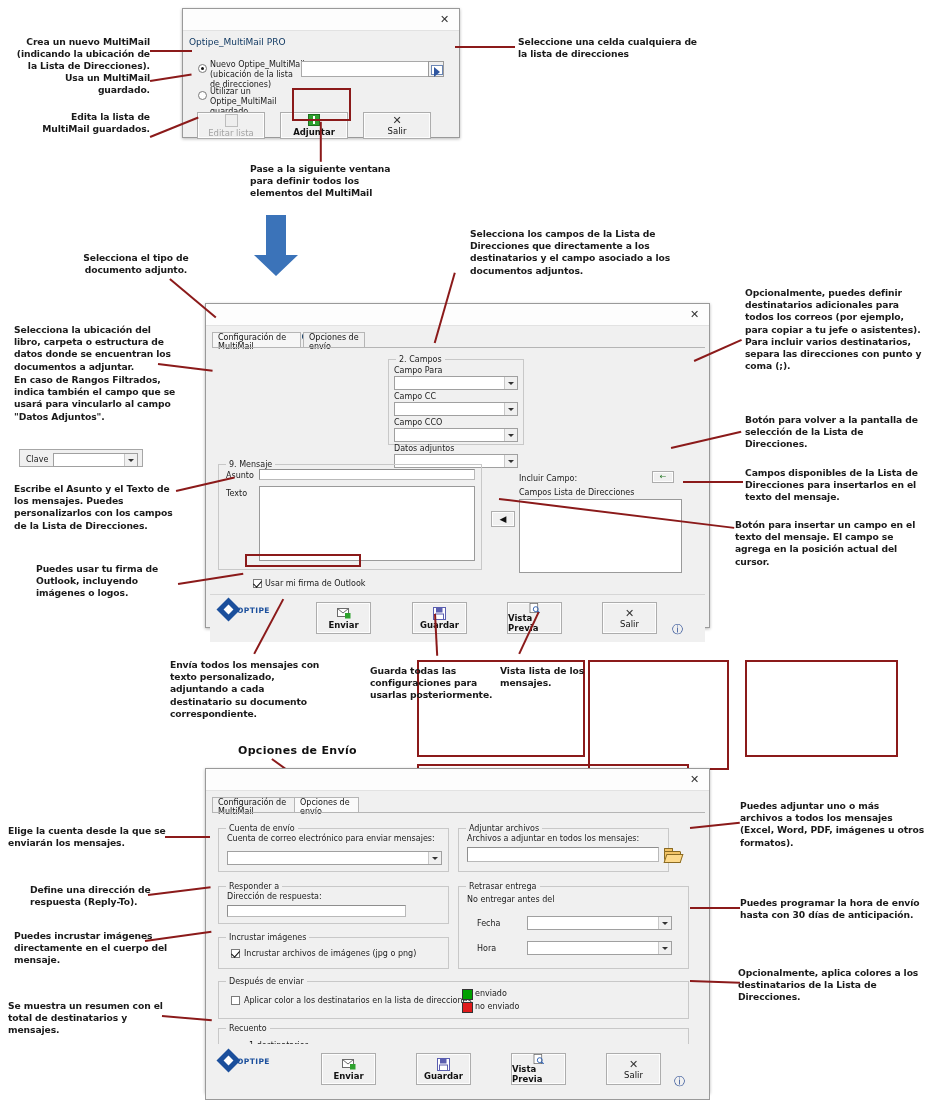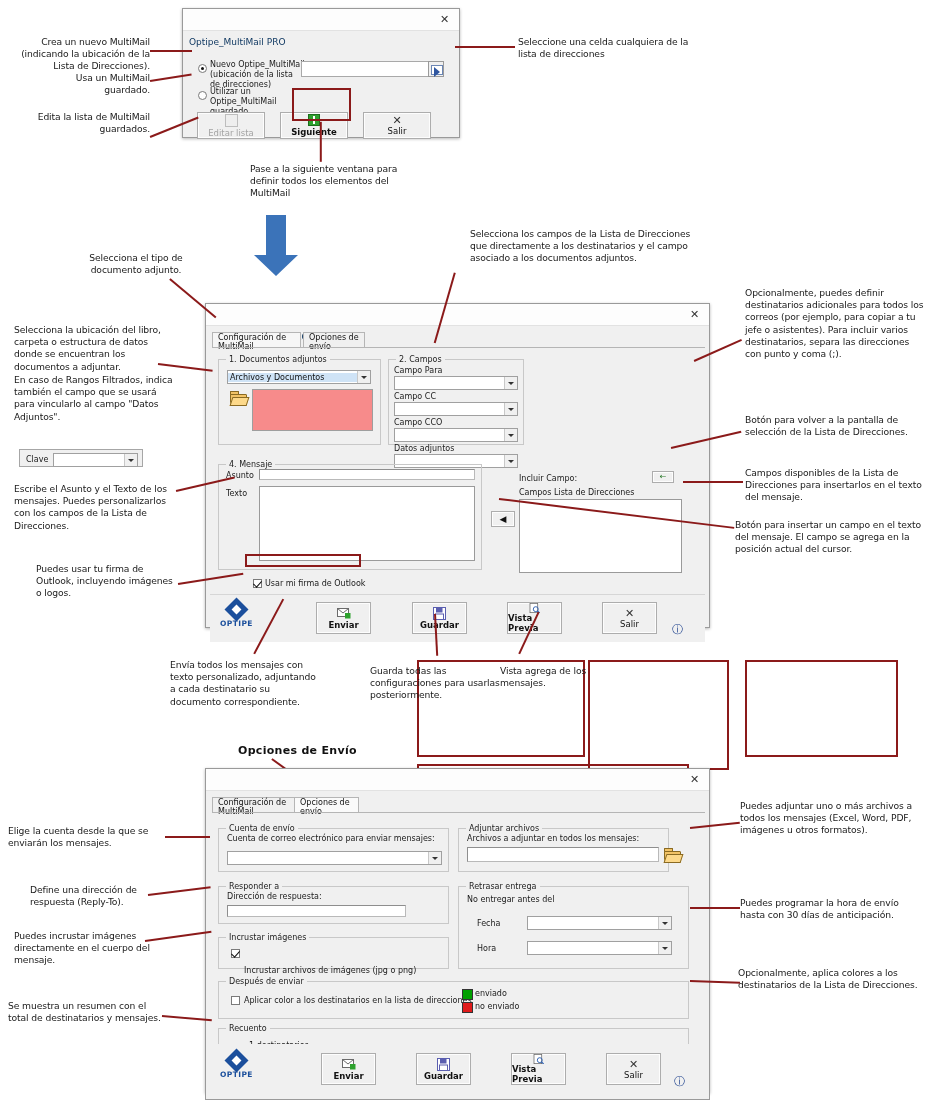--- a/index.html
+++ b/index.html
@@ -7,21 +7,21 @@
     width:932px;height:1101px;position:relative;overflow:hidden;
     background:#ffffff;
     font-family:"DejaVu Sans","Liberation Sans",sans-serif;
     font-size:8.5px;color:#111;
   }
 
   
   .note{
     position:absolute;
     font-family:"DejaVu Sans","Liberation Sans",sans-serif;
-    font-size:9.2px;line-height:12.2px;color:#1a1a1a;font-weight:400;
+    font-size:9.2px;line-height:12.2px;color:#1a1a1a;font-weight:700;
     letter-spacing:-0.1px;
   }
   .note.right{text-align:right;}
   .note.center{text-align:center;}
   .title-note{
     position:absolute;font-size:11px;font-weight:bold;color:#111;
     letter-spacing:.3px;
   }
 
   
@@ -116,21 +116,21 @@
   }
   .folder .tabp{
     position:absolute;left:0;top:0;width:7px;height:4px;background:#f2c366;
     border:1px solid #8a6a22;border-bottom:none;border-radius:1px 1px 0 0;
   }
   .folder .f{
     position:absolute;left:1px;top:6px;width:15px;height:7px;background:#fdd98a;
     border:1px solid #8a6a22;transform:skewX(-18deg);
   }
 
-  .optipe{position:absolute;display:flex;flex-direction:column;align-items:center;}
+  .optipe{position:absolute;display:flex;flex-direction:row;align-items:center;}
   .optipe .dia{
     width:17px;height:17px;background:#1b4f9c;transform:rotate(45deg);
     display:flex;align-items:center;justify-content:center;
   }
   .optipe .dia::after{content:"";width:7px;height:7px;background:#fff;}
   .optipe .nm{font-size:7.5px;font-weight:bold;color:#1b4f9c;letter-spacing:.4px;margin-top:1px;}
   .infoico{position:absolute;color:#1b3f8c;font-size:11px;}
 
   .swatch{position:absolute;width:9px;height:9px;border:1px solid #333;}
 
@@ -161,21 +161,21 @@
     <div class="btn dis" style="left:14px;top:81px;width:68px;height:27px;">
       <div style="width:11px;height:11px;border:1px solid #bdbdbd;background:#eee;margin-bottom:1px;"></div>
       <div class="cap" style="font-weight:normal;">Editar lista</div>
     </div>
 
     <div class="btn" style="left:97px;top:81px;width:68px;height:27px;">
       <div style="width:10px;height:10px;background:#2ea12e;border:1px solid #1c6e1c;position:relative;margin-bottom:1px;">
         <div style="position:absolute;left:4px;top:1px;width:2px;height:8px;background:#fff;"></div>
         <div style="position:absolute;left:1px;top:4px;width:8px;height:2px;background:#fff;"></div>
       </div>
-      <div class="cap">Siguiente</div>
+      <div class="cap">Adjuntar</div>
     </div>
 
     <div class="btn" style="left:180px;top:81px;width:68px;height:27px;">
       <div style="font-size:11px;line-height:11px;color:#333;">✕</div>
       <div class="cap" style="font-weight:normal;">Salir</div>
     </div>
   </div>
 </div>
 <div class="hl" style="left:292px;top:88px;width:59px;height:33px;"></div>
 
@@ -208,35 +208,20 @@
     <div class="tabstrip" style="top:6px;">
       <div class="tab sel" style="left:0;width:89px;">
         <span>Configuración de MultiMail</span>
       </div>
       <div class="tab" style="left:91px;width:62px;">
         <span>Opciones de envío</span>
       </div>
     </div>
     <div class="tab-underline" style="left:6px;top:21px;width:493px;"></div>
 
-    <div class="gbox" style="left:12px;top:33px;width:163px;height:86px;">
-      <div class="legend">1. Documentos adjuntos</div>
-      <div class="combo" style="position:absolute;left:8px;top:10px;width:144px;">
-        <div class="txt" style="background:#cfe3f6;">Archivos y Documentos</div>
-        <div class="arrow">
-            <i></i>
-          </div>
-      </div>
-      <div class="folder" style="left:11px;top:31px;">
-        <div class="tabp"></div>
-          <div class="b"></div>
-          <div class="f"></div>
-      </div>
-      <div style="position:absolute;left:33px;top:29px;width:119px;height:40px;background:#f78b8b;border:1px solid #9e9e9e;"></div>
-    </div>
     <div class="hl" style="left:211px;top:334px;width:168px;height:97px;"></div>
 
     <div class="gbox" style="left:182px;top:33px;width:136px;height:86px;">
       <div class="legend">2. Campos</div>
       <div class="lbl" style="left:5px;top:6px;">Campo Para</div>
       <div class="combo" style="position:absolute;left:5px;top:16px;width:124px;">
         <div class="txt"></div>
         <div class="arrow">
             <i></i>
           </div>
@@ -261,21 +246,21 @@
         <div class="arrow">
             <i></i>
           </div>
       </div>
     </div>
     <div class="hl" style="left:382px;top:334px;width:141px;height:110px;"></div>
 
     <div class="hl" style="left:539px;top:334px;width:153px;height:97px;"></div>
 
     <div class="gbox" style="left:12px;top:138px;width:264px;height:106px;">
-      <div class="legend">4. Mensaje</div>
+      <div class="legend">9. Mensaje</div>
       <div class="lbl" style="left:7px;top:6px;">Asunto</div>
       <div class="field flat" style="position:absolute;left:40px;top:4px;width:216px;height:11px;"></div>
       <div class="lbl" style="left:7px;top:24px;">Texto</div>
       <div style="position:absolute;left:40px;top:21px;width:216px;height:75px;background:#fff;border:1px solid #9a9a9a;box-sizing:border-box;"></div>
     </div>
     <div class="hl" style="left:211px;top:438px;width:272px;height:112px;"></div>
 
     <div class="lbl" style="left:313px;top:148px;">Incluir Campo:</div>
     <div class="btn" style="left:446px;top:145px;width:22px;height:12px;">
       <span style="color:#2a7a2a;font-size:8px;line-height:8px;">←</span>
@@ -359,21 +344,21 @@
 
 <div class="note" style="left:36px;top:563px;width:145px;">Puedes usar tu firma de Outlook, incluyendo imágenes o logos.</div>
 <div class="lead" style="left:178px;top:583px;width:66px;transform:rotate(-9deg);"></div>
 
 <div class="note" style="left:170px;top:659px;width:150px;">Envía todos los mensajes con texto personalizado, adjuntando a cada destinatario su documento correspondiente.</div>
 <div class="lead" style="left:254px;top:653px;width:62px;transform:rotate(-62deg);"></div>
 
 <div class="note" style="left:370px;top:665px;width:130px;">Guarda todas las configuraciones para usarlas posteriormente.</div>
 <div class="lead" style="left:437px;top:655px;width:42px;transform:rotate(-93deg);"></div>
 
-<div class="note" style="left:500px;top:665px;width:120px;">Vista agrega de los mensajes.</div>
+<div class="note" style="left:500px;top:665px;width:120px;">Vista lista de los mensajes.</div>
 <div class="lead" style="left:519px;top:653px;width:46px;transform:rotate(-65deg);"></div>
 
 <div style="position:absolute;left:19px;top:449px;width:124px;height:18px;background:#f0f0f0;border:1px solid #a6a6a6;box-sizing:border-box;">
   <div class="lbl" style="left:6px;top:5px;">Clave</div>
   <div class="combo" style="position:absolute;left:33px;top:3px;width:85px;">
     <div class="txt"></div>
     <div class="arrow">
         <i></i>
       </div>
   </div>
@@ -412,21 +397,21 @@
         <div class="txt"></div>
         <div class="arrow">
             <i></i>
           </div>
       </div>
     </div>
 
     <div class="gbox" style="left:12px;top:146px;width:231px;height:32px;">
       <div class="legend">Incrustar imágenes</div>
       <div class="cbox on" style="left:12px;top:11px;"></div>
-      <div class="lbl" style="left:25px;top:11px;margin-top:17px;">Incrustar archivos de imágenes (jpg o png)</div>
+      <div class="lbl" style="left:25px;top:11px;">Incrustar archivos de imágenes (jpg o png)</div>
     </div>
 
     <div class="gbox" style="left:252px;top:37px;width:211px;height:44px;">
       <div class="legend">Adjuntar archivos</div>
       <div class="lbl" style="left:8px;top:5px;">Archivos a adjuntar en todos los mensajes:</div>
       <div class="field flat" style="position:absolute;left:8px;top:18px;width:192px;height:15px;"></div>
       <div class="folder" style="left:205px;top:19px;">
         <div class="tabp"></div>
           <div class="b"></div>
           <div class="f"></div>

